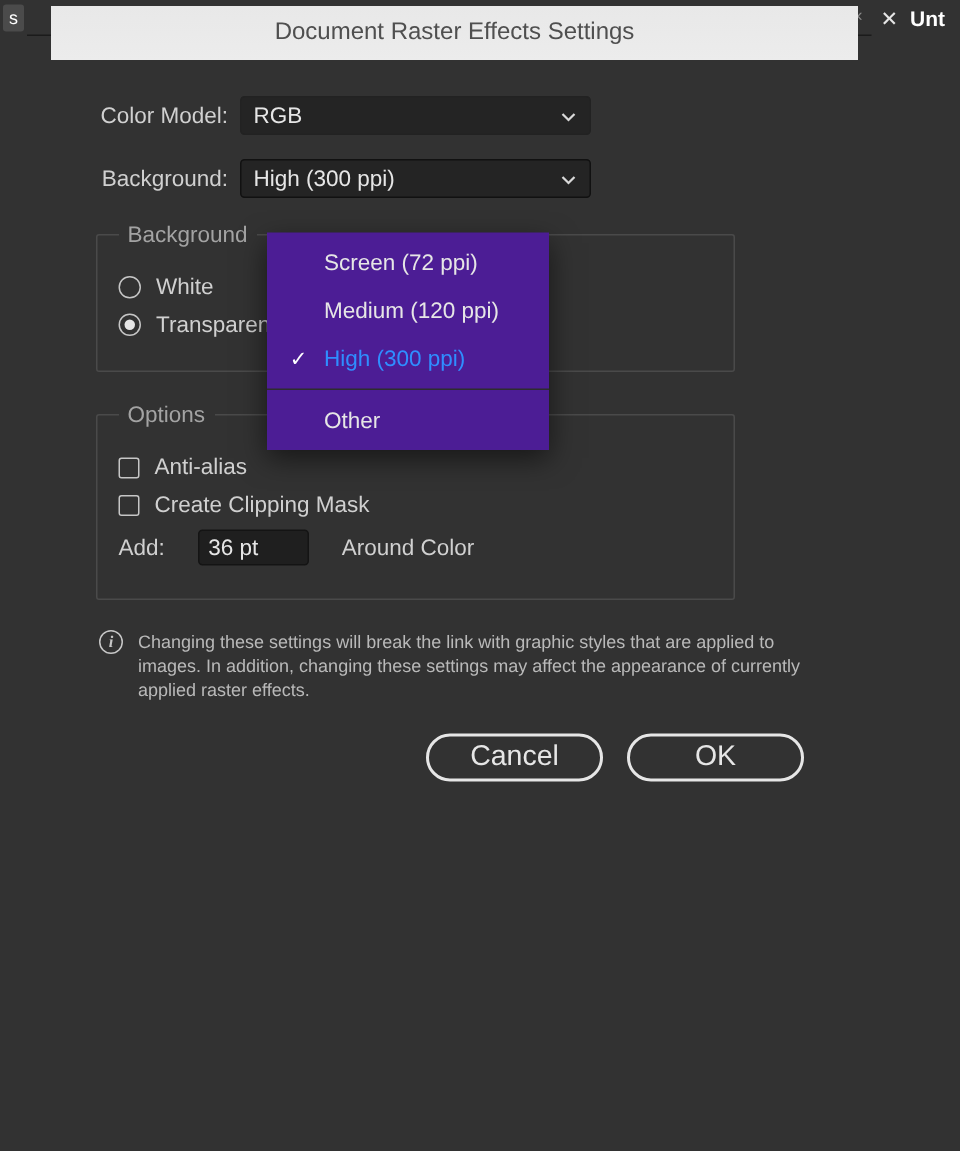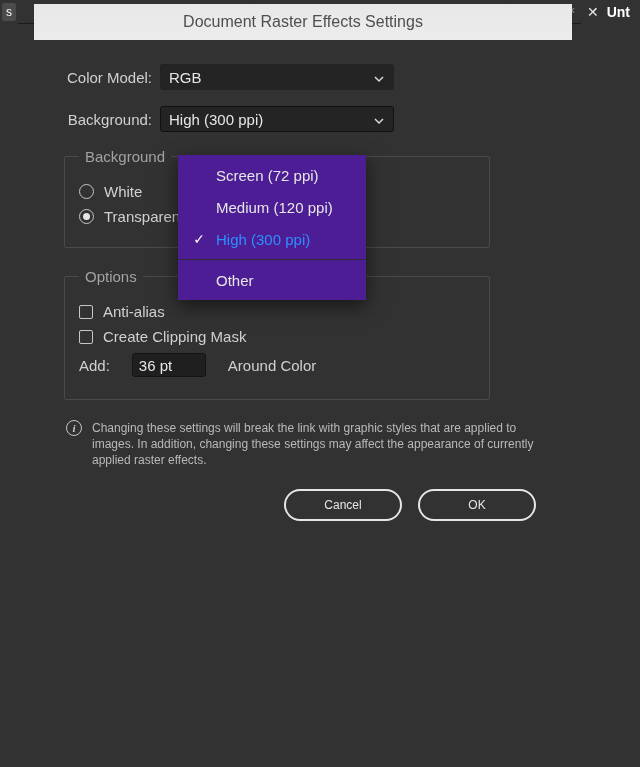--- a/index.html
+++ b/index.html
@@ -34,21 +34,21 @@
     .chk.on { background:#e6e6e6; }
     .chk.on::after { content:"✓"; color:#2a2a2a; font-size:12px; font-weight:700; line-height:14px; }
     .inline { display:flex; align-items:center; gap:22px; }
     .numbox { width:74px; height:24px; background:#1f1f1f; border:1px solid #141414; border-radius:3px; padding:0 6px; color:#e6e6e6; display:flex; align-items:center; }
 
     .info { display:flex; gap:10px; padding:0 12px 20px 12px; }
     .info-i { min-width:16px; height:16px; border:1.5px solid #c7c7c7; border-radius:50%; display:flex; align-items:center; justify-content:center; font-style:italic; font-family:Georgia,serif; font-size:11px; font-weight:700; color:#c7c7c7; }
     .info-t { color:#b9b9b9; font-size:12px; line-height:1.35; }
 
     .btns { display:flex; justify-content:flex-end; gap:16px; padding:0 16px 20px 16px; }
-    .btn { min-width:118px; height:32px; border:2px solid #e6e6e6; border-radius:16px; background:transparent; display:flex; align-items:center; justify-content:center; color:#e6e6e6; font-size:12px; }
+    .btn { min-width:118px; height:32px; border:2px solid #e6e6e6; border-radius:16px; background:transparent; display:flex; align-items:center; justify-content:center; color:#e6e6e6; font-size:19px; }
 
     .dropdown { position:absolute; left:178px; top:155px; width:188px; background:#4c1d95; box-shadow:0 6px 18px rgba(0,0,0,.55); padding:4px 0; z-index:10; }
     .dditem { display:flex; align-items:center; height:32px; padding:0 14px 0 12px; color:#e6e6e6; font-size:15px; gap:8px; }
     .dditem .tick { width:18px; text-align:center; color:#fff; font-size:14px; }
     .dditem.sel span.lab { color:#2f8eff; }
     .ddsep { height:1px; background:#2d2d2d; margin:4px 0; }
   </style>
 </head>
 <body>
 

